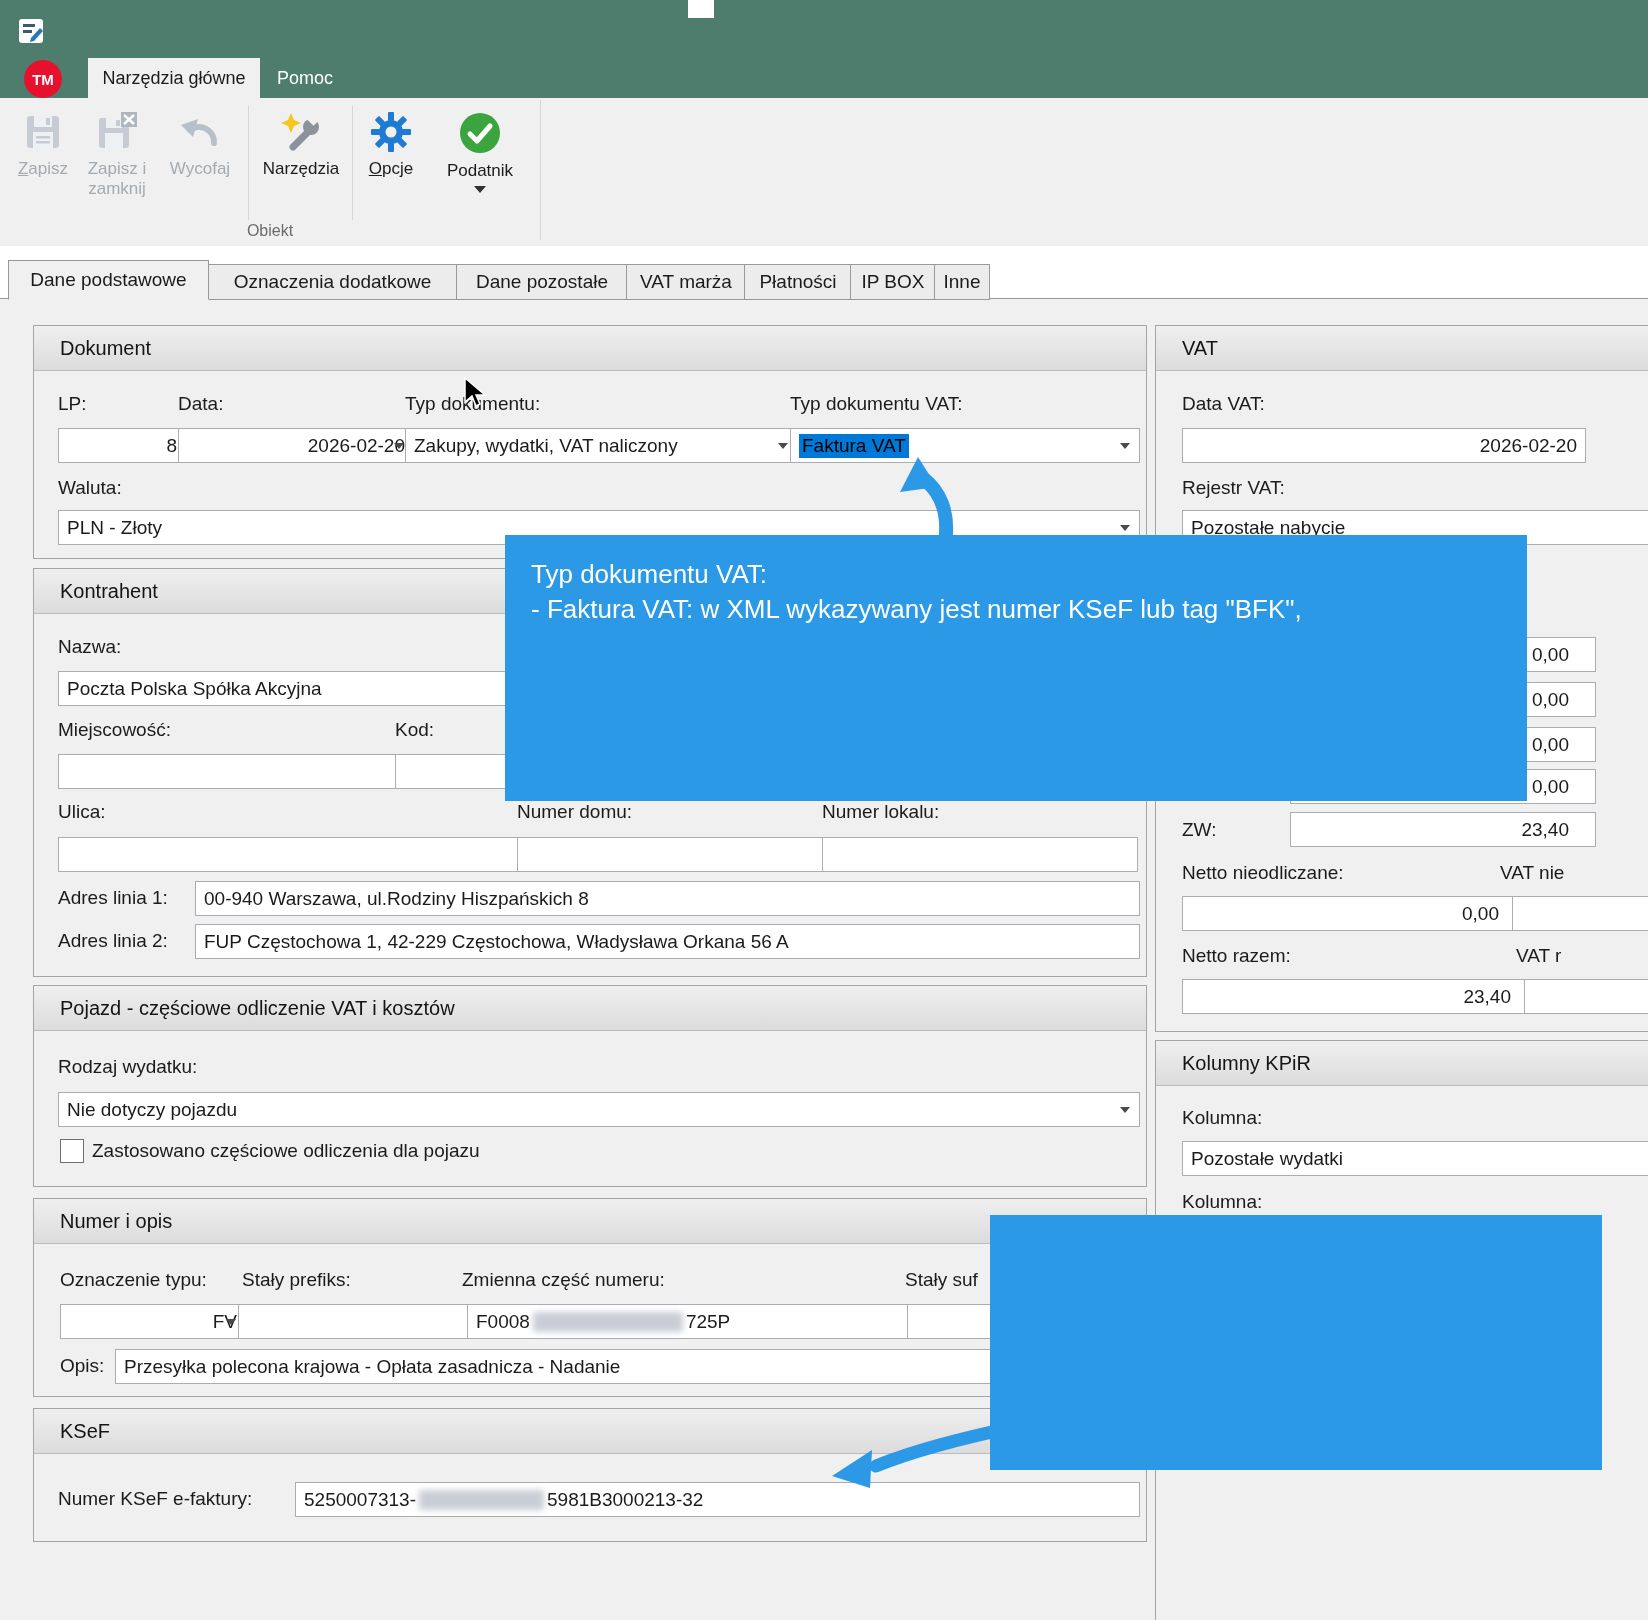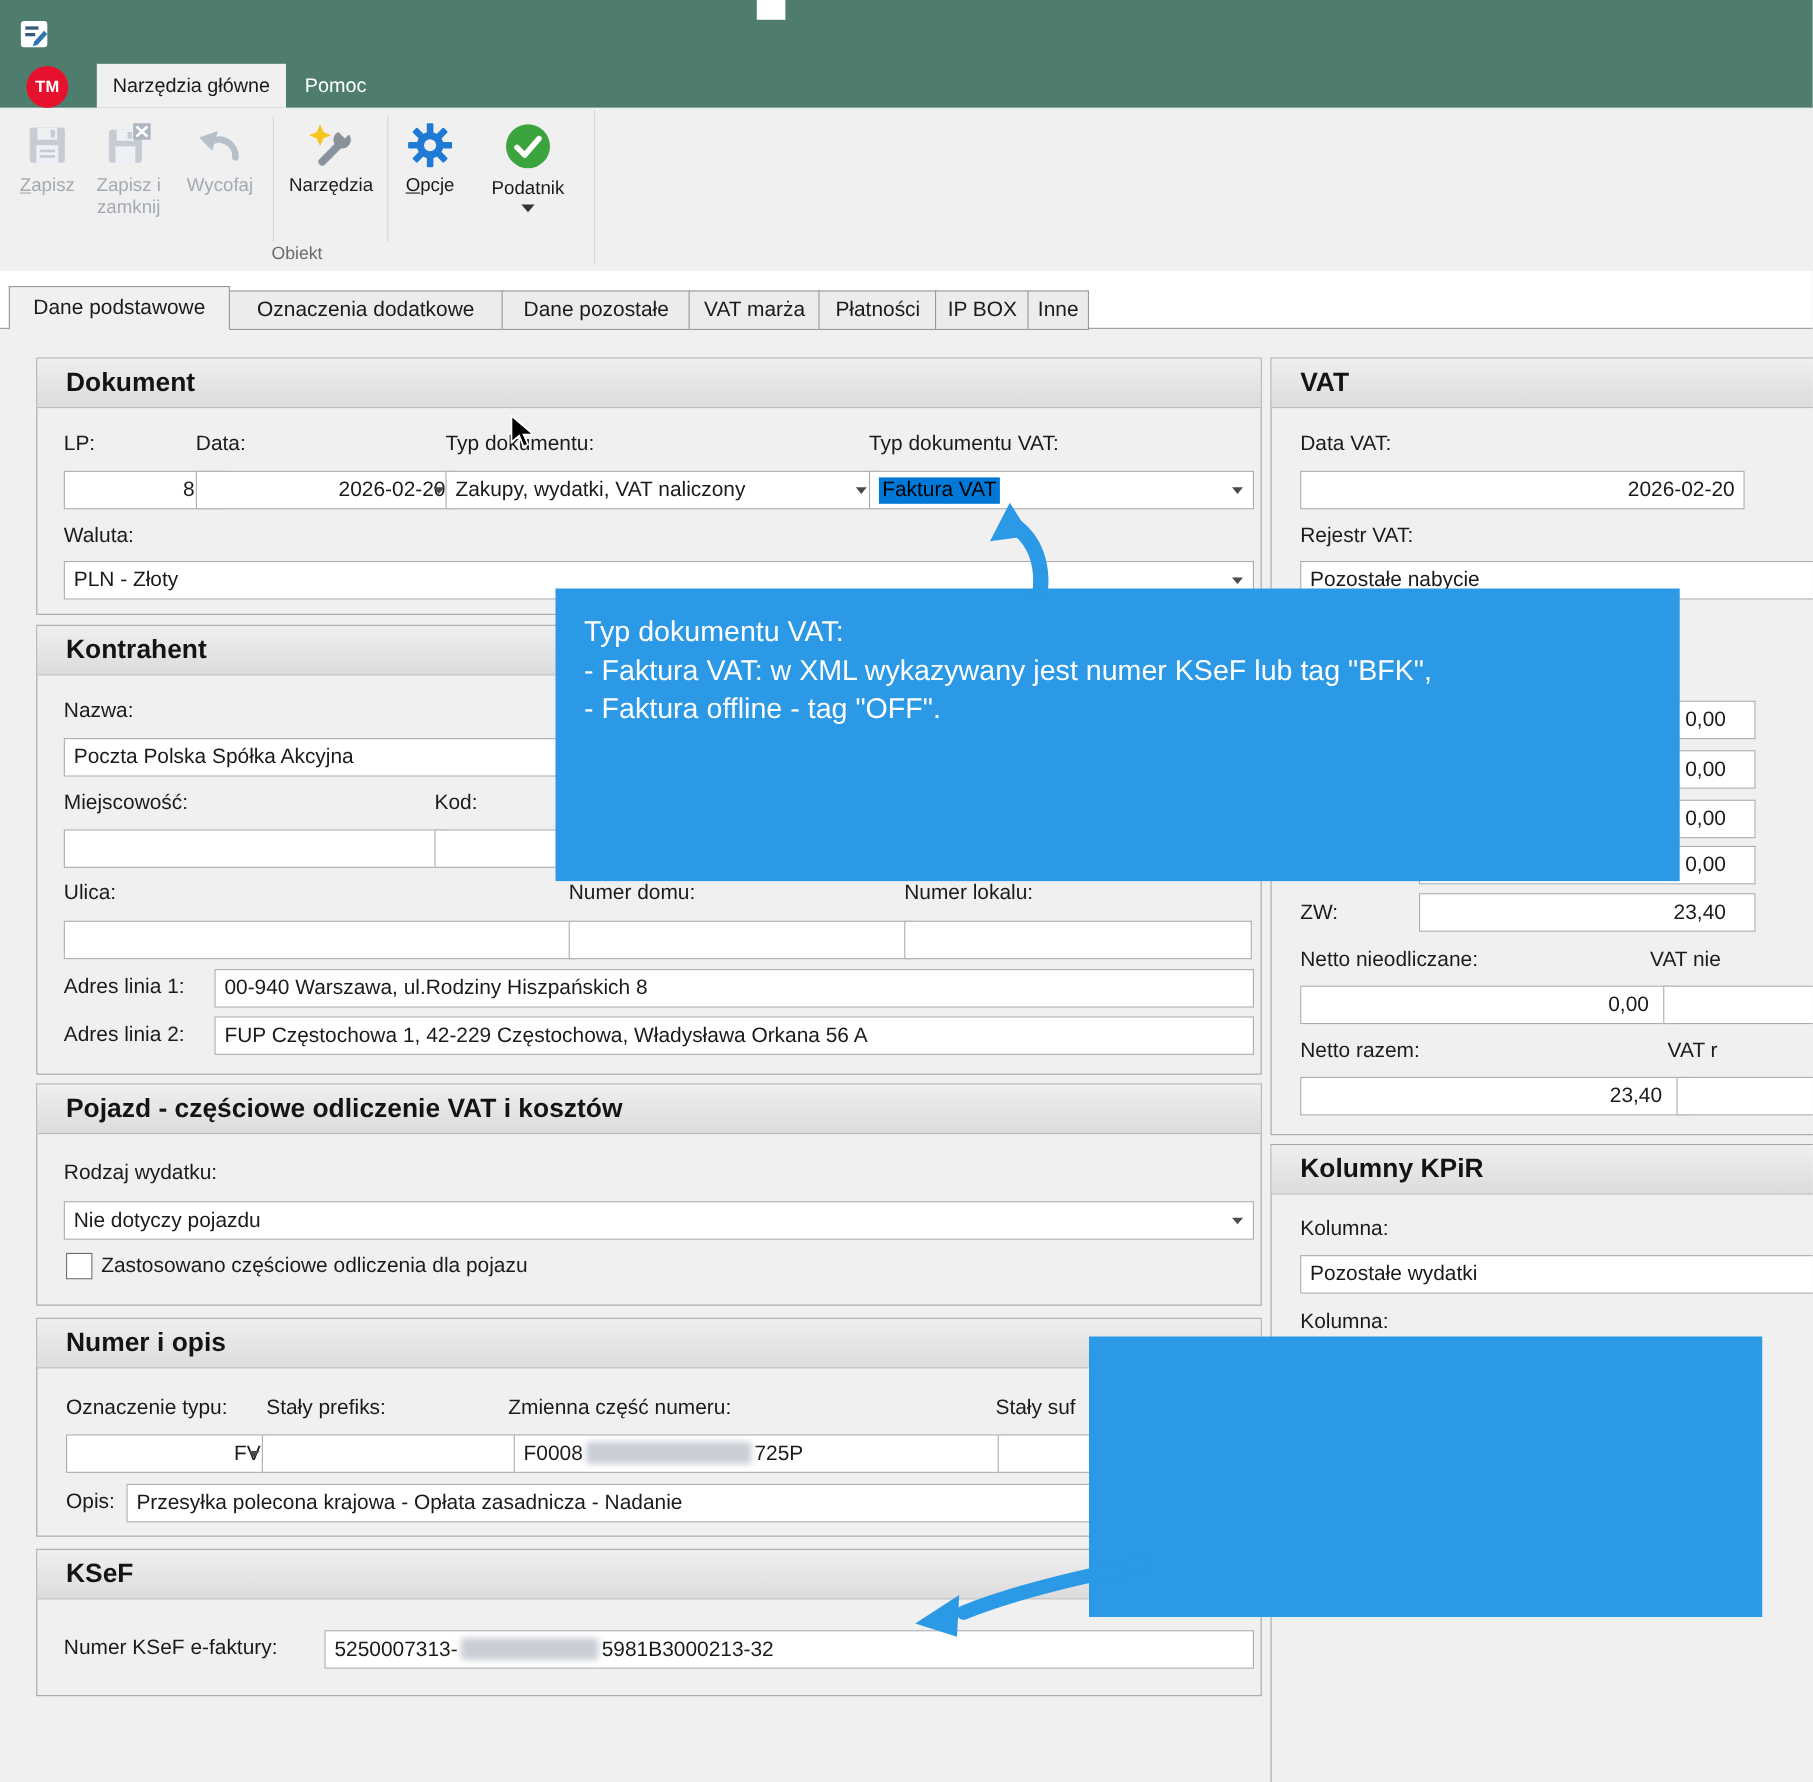--- a/index.html
+++ b/index.html
@@ -8,21 +8,21 @@
   .abs{position:absolute}
   .lbl{position:absolute;font-size:19px;line-height:24px;white-space:nowrap;z-index:3}
   .inp{position:absolute;background:#fff;border:1px solid #a9acb2;font-size:19px;color:#1b1b1b;
        display:flex;align-items:center;padding:0 8px;overflow:hidden;white-space:nowrap;z-index:3}
   .inp.center{justify-content:flex-end}
   .inp.right{justify-content:flex-end;padding-right:26px}
   .caret{position:absolute;right:9px;top:50%;margin-top:-3px;width:0;height:0;
          border-left:5px solid transparent;border-right:5px solid transparent;border-top:6px solid #4a4a4a}
   .panel{position:absolute;border:1px solid #a5a5a5;background:#f0f0f0;z-index:1}
   .panel-h{height:44px;background:linear-gradient(#efefef,#dcdcdc);border-bottom:1px solid #bcbcbc;
-           display:flex;align-items:center;padding:0 26px;font-size:24px;font-weight:bold;color:#141414}
+           display:flex;align-items:center;padding:0 26px;font-size:20px;font-weight:normal;color:#141414}
   .titlebar{position:absolute;left:0;top:0;width:1648px;height:98px;background:#4e7d6e;z-index:0}
   .rtab{position:absolute;top:58px;height:40px;display:flex;align-items:center;justify-content:center;
         font-size:18px;z-index:2}
   .rtab.active{background:#f0f0f0;color:#1b1b1b}
   .rtab.help{color:#ffffff}
   .ribbon{position:absolute;left:0;top:98px;width:1648px;height:148px;background:#f0f0f0;
           border-bottom:1px solid #dcdcdc;z-index:1}
   .rbtn{position:absolute;top:104px;height:122px;display:flex;flex-direction:column;align-items:center;
         gap:5px;padding-top:6px;z-index:2}
   .rlabel{font-size:17px;line-height:20px;text-align:center;color:#1b1b1b}
@@ -353,21 +353,20 @@
 
 <div class="lbl" style="left:1182px;top:1106px">Kolumna:</div>
 <div class="inp" style="left:1182px;top:1141px;width:480px;height:33px">
   <span>Pozostałe wydatki</span>
 </div>
 <div class="lbl" style="left:1182px;top:1190px">Kolumna:</div>
 
 <div class="tooltip" style="left:505px;top:535px;width:970px;height:222px">
   <div>Typ dokumentu VAT:</div>
   <div>- Faktura VAT: w XML wykazywany jest numer KSeF lub tag "BFK",</div>
-  <div>- Faktura offline - tag "OFF".</div>
 </div>
 
 <span class="abs" style="left:850px;top:445px;z-index:11">
   <svg width="160" height="100" viewBox="0 0 160 100">
     <path d="M95 98 C100 65 88 45 74 34" fill="none" stroke="#2b99e6" stroke-width="14" stroke-linecap="round"></path>
     <polygon points="68,12 50,47 87,42" fill="#2b99e6"></polygon>
   </svg>
 </span>
 
 <div class="tooltip" style="left:990px;top:1215px;width:560px;height:215px;padding:20px 26px">

